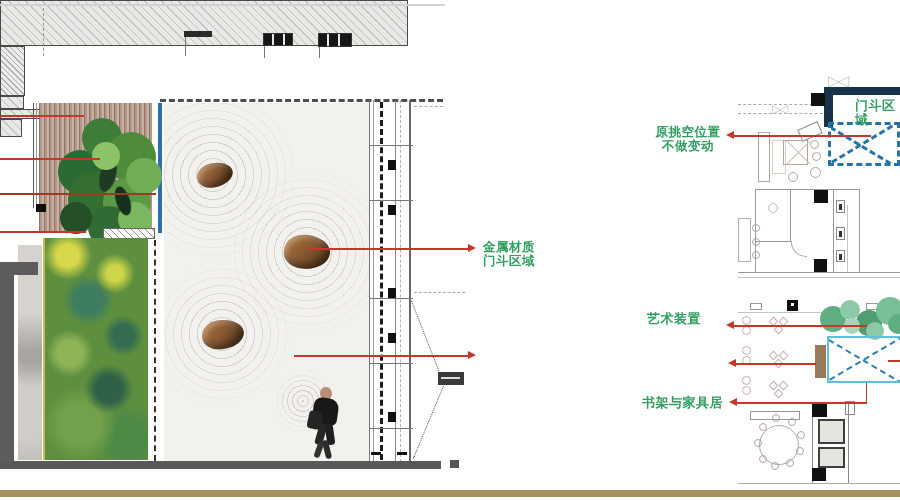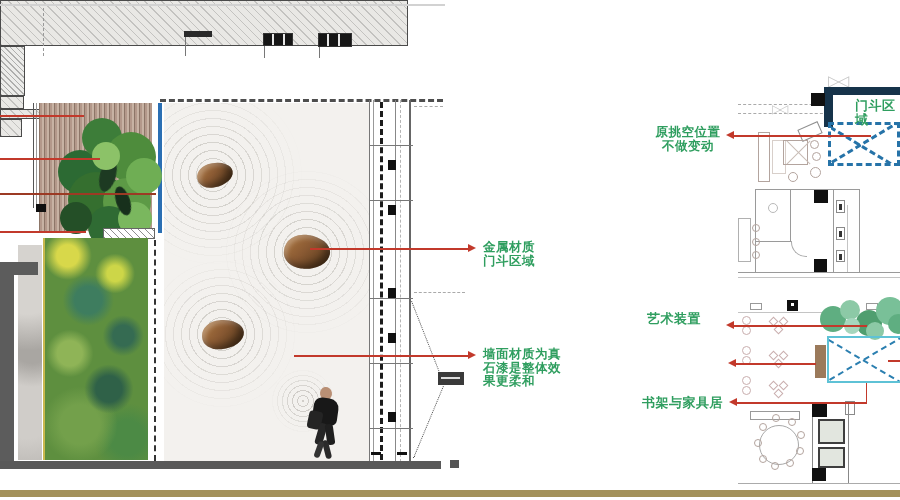--- a/index.html
+++ b/index.html
@@ -161,23 +161,20 @@
   <div class="rh" style="left:0;top:193px;width:156px;background:#9c3a24;"></div>
   <div class="rh" style="left:0;top:231px;width:86px;"></div>
 
   <div class="rh" style="left:310px;top:248px;width:158px;"></div>
   <div class="arr" style="left:468px;top:244px;"></div>
   <div class="lbl" style="left:483px;top:240px;">金属材质
 门斗区域</div>
 
   <div class="rh" style="left:294px;top:355px;width:174px;"></div>
   <div class="arr" style="left:468px;top:351px;"></div>
-  <div class="lbl" style="left:483px;top:347px;">墙面材质为真
-石漆是整体效
-果更柔和</div>
 
   <div class="dash-gray" style="left:738px;top:104px;width:90px;"></div>
   <div class="dash-gray" style="left:738px;top:113px;width:90px;"></div>
   <div class="a bowtie" style="left:828px;top:72px;font-size:15px;"></div>
   <div class="a bowtie" style="left:772px;top:102px;font-size:12px;"></div>
   <div class="a" style="left:824px;top:87px;width:76px;height:8px;background:#16334a;"></div>
   <div class="a" style="left:824px;top:87px;width:9px;height:40px;background:#16334a;"></div>
   <div class="blk" style="left:811px;top:93px;width:14px;height:13px;"></div>
   <div class="furn" style="left:799px;top:125px;width:22px;height:13px;border-color:#8f8f8f;transform:rotate(-24deg);"></div>
   <div class="a" style="left:828px;top:122px;width:72px;height:44px;border:3px dashed #2673a8;box-sizing:border-box;overflow:hidden;">

